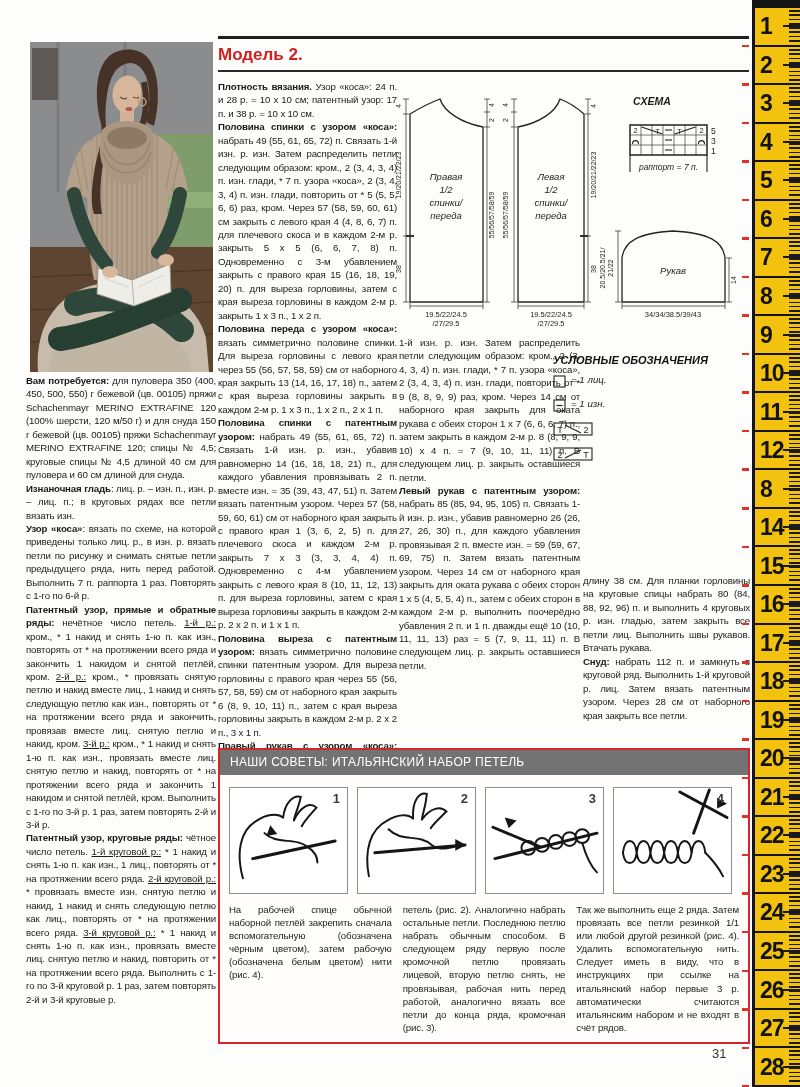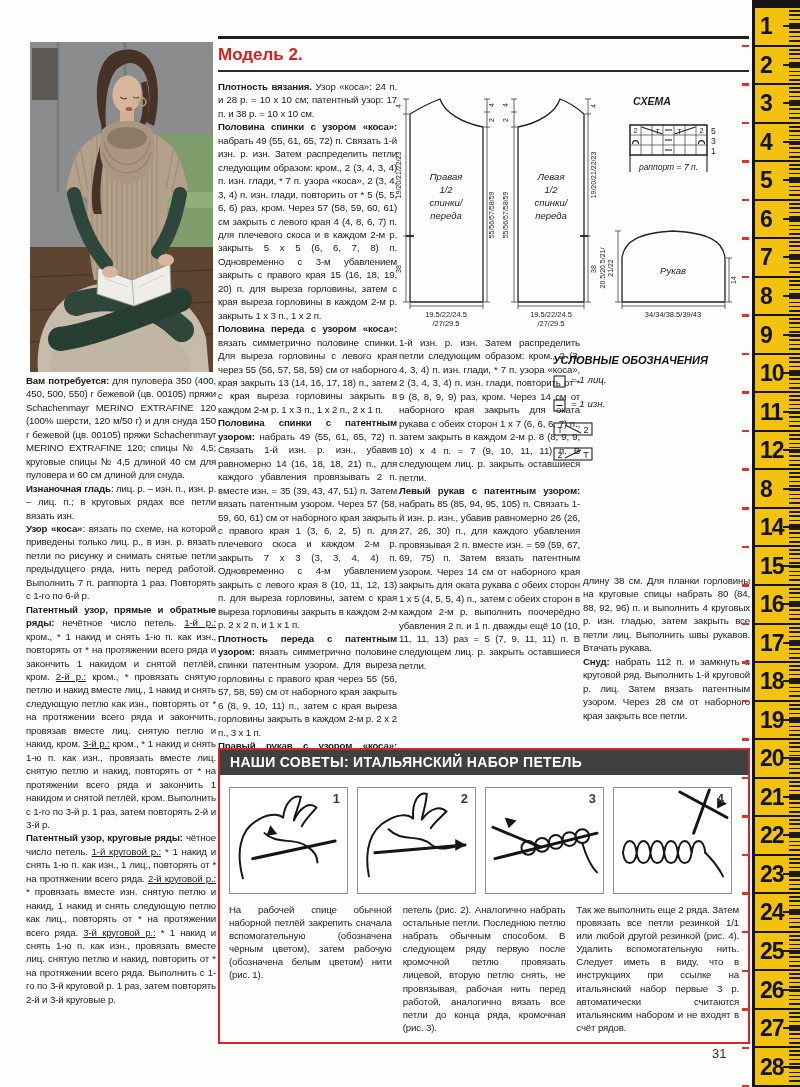--- a/index.html
+++ b/index.html
@@ -32,21 +32,21 @@
   .sch-meas{font-size:7px;}
   .sch-bottom{font-size:7.5px;}
   .sch-title{font-size:9.5px;font-style:italic;}
   .sch-big{font-size:10.5px;font-weight:700;font-style:italic;}
   .sch-rap{font-size:8.5px;font-style:italic;}
   .sch-row{font-size:8.5px;}
   .sch-glyph{font-size:7.5px;}
   .schsvg path,.schsvg line,.schsvg rect{vector-effect:non-scaling-stroke;}
   
   .tipsbox{position:absolute;left:218px;top:748px;width:532px;height:296px;border:2px solid #d2262a;box-sizing:border-box;background:#fffefd;}
-  .tips-header{background:#404040;color:#fff;font-weight:700;font-size:14px;height:25px;line-height:25px;padding-left:10px;letter-spacing:0.3px;}
+  .tips-header{background:#737373;color:#fff;font-weight:400;font-size:12px;height:25px;line-height:25px;padding-left:10px;letter-spacing:0.3px;}
   .figrow{display:flex;gap:9px;padding:0 9px;margin-top:12px;}
   .figbox{position:relative;width:119px;height:107px;border:1.5px solid #8f8f8f;background:#fff;box-sizing:border-box;}
   .figbox svg{width:100%;height:100%;}
   .fig-number{position:absolute;top:3px;right:7px;font-weight:700;font-size:13px;color:#3c3c3c;}
   .tipstextrow{display:flex;gap:11px;padding:9px 9px 0 9px;}
   .tips-col{flex:1;font-size:9.7px;line-height:13.1px;letter-spacing:-0.15px;text-align:justify;}
   .tips-col p{margin:0;}
   
   .ruler{position:absolute;top:0;right:0;width:48px;height:1087px;background:#f2c20e;border-left:3px solid #141414;box-sizing:border-box;}
   .ruler-cap{height:8px;background:#141414;}
@@ -143,21 +143,21 @@
       <p><span class="s-b">Изнаночная гладь</span><span class="s-n">: лиц. р. – изн. п., изн. р. – лиц. п.; в круговых рядах все петли вязать изн.</span></p>
       <p><span class="s-b">Узор «коса»</span><span class="s-n">: вязать по схеме, на которой приведены только лиц. р., в изн. р. вязать петли по рисунку и снимать снятые петли предыдущего ряда, нить перед работой. Выполнить 7 п. раппорта 1 раз. Повторять с 1-го по 6-й р.</span></p>
       <p><span class="s-b">Патентный узор, прямые и обратные ряды: </span><span class="s-n">нечётное число петель. </span><span class="s-u">1-й р.:</span><span class="s-n"> кром., * 1 накид и снять 1-ю п. как изн., повторять от * на протяжении всего ряда и закончить 1 накидом и снятой петлёй, кром. </span><span class="s-u">2-й р.:</span><span class="s-n"> кром., * провязать снятую петлю и накид вместе лиц., 1 накид и снять следующую петлю как изн., повторять от * на протяжении всего ряда и закончить, провязав вместе лиц. снятую петлю и накид, кром. </span><span class="s-u">3-й р.:</span><span class="s-n"> кром., * 1 накид и снять 1-ю п. как изн., провязать вместе лиц. снятую петлю и накид, повторять от * на протяжении всего ряда и закончить 1 накидом и снятой петлёй, кром. Выполнить с 1-го по 3-й р. 1 раз, затем повторять 2-й и 3-й р.</span></p>
       <p><span class="s-b">Патентный узор, круговые ряды: </span><span class="s-n">чётное число петель. </span><span class="s-u">1-й круговой р.:</span><span class="s-n"> * 1 накид и снять 1-ю п. как изн., 1 лиц., повторять от * на протяжении всего ряда. </span><span class="s-u">2-й круговой р.:</span><span class="s-n"> * провязать вместе изн. снятую петлю и накид, 1 накид и снять следующую петлю как лиц., повторять от * на протяжении всего ряда. </span><span class="s-u">3-й круговой р.:</span><span class="s-n"> * 1 накид и снять 1-ю п. как изн., провязать вместе лиц. снятую петлю и накид, повторить от * на протяжении всего ряда. Выполнить с 1-го по 3-й круговой р. 1 раз, затем повторять 2-й и 3-й круговые р.</span></p>
     </div>
   <div class="textcol" id="c2">
       <p><span class="s-b">Плотность вязания. </span><span class="s-n">Узор «коса»: 24 п. и 28 р. = 10 х 10 см; патентный узор: 17 п. и 38 р. = 10 х 10 см.</span></p>
       <p><span class="s-b">Половина спинки с узором «коса»: </span><span class="s-n">набрать 49 (55, 61, 65, 72) п. Связать 1-й изн. р. изн. Затем распределить петли следующим образом: кром., 2 (3, 4, 3, 4) п. изн. глади, * 7 п. узора «коса», 2 (3, 4, 3, 4) п. изн. глади, повторить от * 5 (5, 5, 6, 6) раз, кром. Через 57 (58, 59, 60, 61) см закрыть с левого края 4 (4, 8, 6, 7) п. для плечевого скоса и в каждом 2-м р. закрыть 5 х 5 (6, 6, 7, 8) п. Одновременно с 3-м убавлением закрыть с правого края 15 (16, 18, 19, 20) п. для выреза горловины, затем с края выреза горловины в каждом 2-м р. закрыть 1 х 3 п., 1 х 2 п.</span></p>
       <p><span class="s-b">Половина переда с узором «коса»: </span><span class="s-n">вязать симметрично половине спинки. Для выреза горловины с левого края через 55 (56, 57, 58, 59) см от наборного края закрыть 13 (14, 16, 17, 18) п., затем с края выреза горловины закрыть в каждом 2-м р. 1 х 3 п., 1 х 2 п., 2 х 1 п.</span></p>
       <p><span class="s-b">Половина спинки с патентным узором: </span><span class="s-n">набрать 49 (55, 61, 65, 72) п. Связать 1-й изн. р. изн., убавив равномерно 14 (16, 18, 18, 21) п., для каждого убавления провязывать 2 п. вместе изн. = 35 (39, 43, 47, 51) п. Затем вязать патентным узором. Через 57 (58, 59, 60, 61) см от наборного края закрыть с правого края 1 (3, 6, 2, 5) п. для плечевого скоса и каждом 2-м р. закрыть 7 х 3 (3, 3, 4, 4) п. Одновременно с 4-м убавлением закрыть с левого края 8 (10, 11, 12, 13) п. для выреза горловины, затем с края выреза горловины закрыть в каждом 2-м р. 2 х 2 п. и 1 х 1 п.</span></p>
-      <p><span class="s-b">Плотность переда с патентным узором: </span><span class="s-n">вязать симметрично половине спинки патентным узором. Для выреза горловины с правого края через 55 (56, 57, 58, 59) см от наборного края закрыть 6 (8, 9, 10, 11) п., затем с края выреза горловины закрыть в каждом 2-м р. 2 х 2 п., 3 х 1 п.</span></p>
+      <p><span class="s-b">Половина выреза с патентным узором: </span><span class="s-n">вязать симметрично половине спинки патентным узором. Для выреза горловины с правого края через 55 (56, 57, 58, 59) см от наборного края закрыть 6 (8, 9, 10, 11) п., затем с края выреза горловины закрыть в каждом 2-м р. 2 х 2 п., 3 х 1 п.</span></p>
       <p><span class="s-b">Правый рукав с узором «коса»: </span><span class="s-n">набрать 85 (85, 94, 95, 105) п. Связать</span></p>
     </div>
   <div class="textcol" id="c3">
       <p><span class="s-n">1-й изн. р. изн. Затем распределить петли следующим образом: кром., 2 (3, 4, 3, 4) п. изн. глади, * 7 п. узора «коса», 2 (3, 4, 3, 4) п. изн. глади, повторить от * 9 (8, 8, 9, 9) раз, кром. Через 14 см от наборного края закрыть для оката рукава с обеих сторон 1 х 7 (6, 6, 6, 7) п., затем закрыть в каждом 2-м р. 8 (8, 9, 9, 10) х 4 п. = 7 (9, 10, 11, 11) п. В следующем лиц. р. закрыть оставшиеся петли.</span></p>
       <p><span class="s-b">Левый рукав с патентным узором: </span><span class="s-n">набрать 85 (85, 94, 95, 105) п. Связать 1-й изн. р. изн., убавив равномерно 26 (26, 27, 26, 30) п., для каждого убавления провязывая 2 п. вместе изн. = 59 (59, 67, 69, 75) п. Затем вязать патентным узором. Через 14 см от наборного края закрыть для оката рукава с обеих сторон 1 х 5 (4, 5, 5, 4) п., затем с обеих сторон в каждом 2-м р. выполнить поочерёдно убавления 2 п. и 1 п. дважды ещё 10 (10, 11, 11, 13) раз = 5 (7, 9, 11, 11) п. В следующем лиц. р. закрыть оставшиеся петли.</span></p>
     </div>
   <div class="textcol" id="c4">
       <p><span class="s-n">длину 38 см. Для планки горловины на круговые спицы набрать 80 (84, 88, 92, 96) п. и выполнить 4 круговых р. изн. гладью, затем закрыть все петли лиц. Выполнить швы рукавов. Втачать рукава.</span></p>
       <p><span class="s-b">Снуд: </span><span class="s-n">набрать 112 п. и замкнуть в круговой ряд. Выполнить 1-й круговой р. лиц. Затем вязать патентным узором. Через 28 см от наборного края закрыть все петли.</span></p>
     </div>
@@ -370,21 +370,21 @@
             <path d="M8,66 C10,80 20,80 22,66 C24,80 34,80 36,66 C38,80 48,80 50,66 C52,80 62,80 64,66 C66,80 76,80 78,66"></path>
             <path d="M92,66 C100,74 106,82 110,90"></path>
           </g>
           <path d="M104,10 l10,6 l-10,5 z" fill="#151515"></path>
         </svg>
         <span class="fig-number">4</span>
       </div>
     </div>
     <div class="tipstextrow">
       <div class="tips-col">
-          <p><span class="s-n">На рабочей спице обычной наборной петлёй закрепить сначала вспомогательную (обозначена чёрным цветом), затем рабочую (обозначена белым цветом) нити (рис. 1).</span></p>
+          <p><span class="s-n">На рабочей спице обычной наборной петлёй закрепить сначала вспомогательную (обозначена чёрным цветом), затем рабочую (обозначена белым цветом) нити (рис. 4).</span></p>
         </div>
       <div class="tips-col">
           <p><span class="s-n">петель (рис. 2). Аналогично набрать остальные петли. Последнюю петлю набрать обычным способом. В следующем ряду первую после кромочной петлю провязать лицевой, вторую петлю снять, не провязывая, рабочая нить перед работой, аналогично вязать все петли до конца ряда, кромочная (рис. 3).</span></p>
         </div>
       <div class="tips-col">
           <p><span class="s-n">Так же выполнить еще 2 ряда. Затем провязать все петли резинкой 1/1 или любой другой резинкой (рис. 4). Удалить вспомогательную нить. Следует иметь в виду, что в инструкциях при ссылке на итальянский набор первые 3 р. автоматически считаются итальянским набором и не входят в счёт рядов.</span></p>
         </div>
     </div>
   </div>
 

